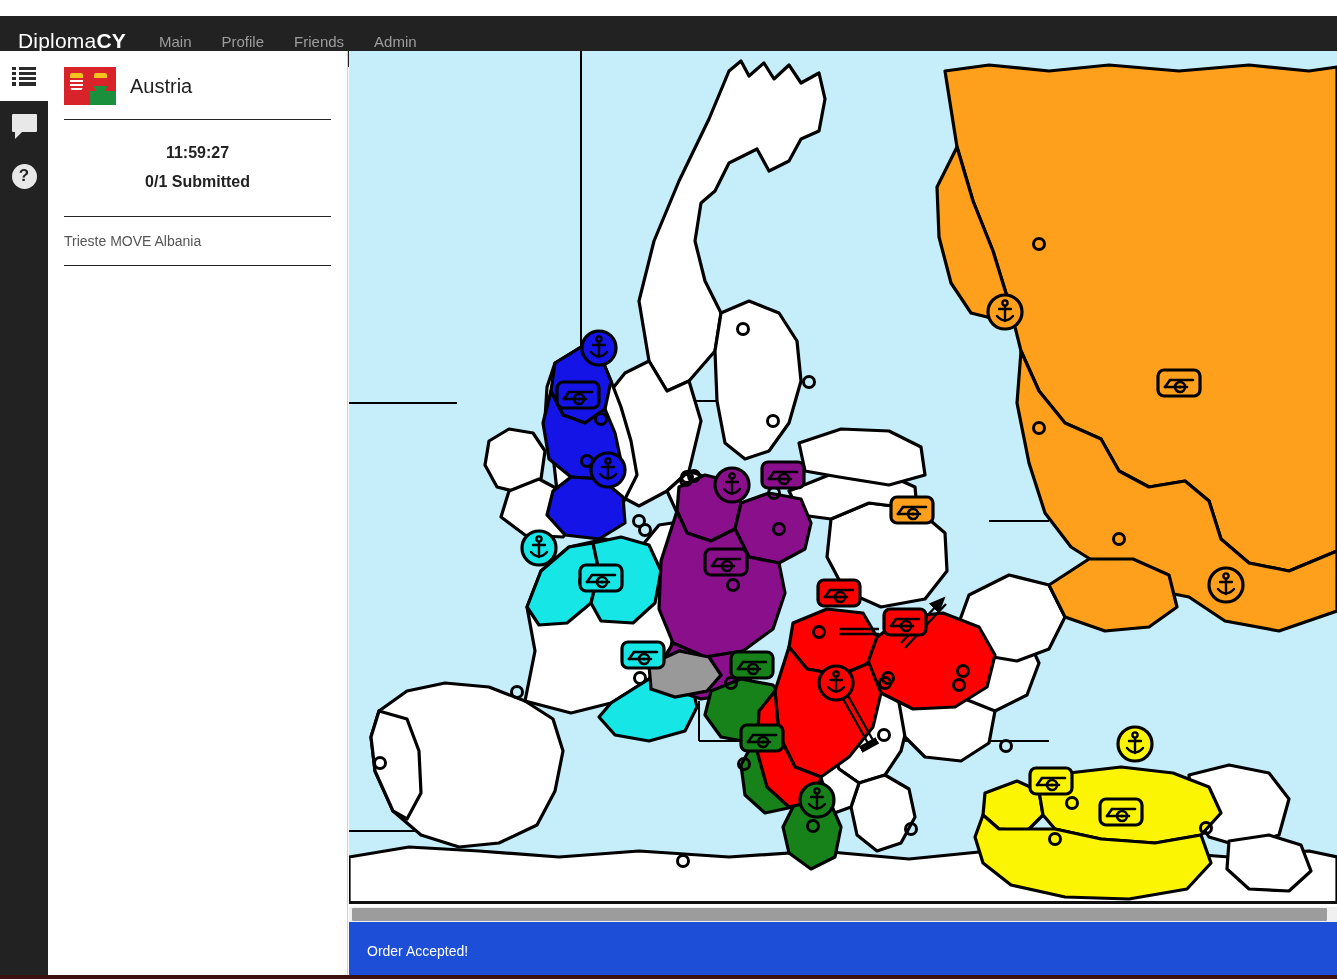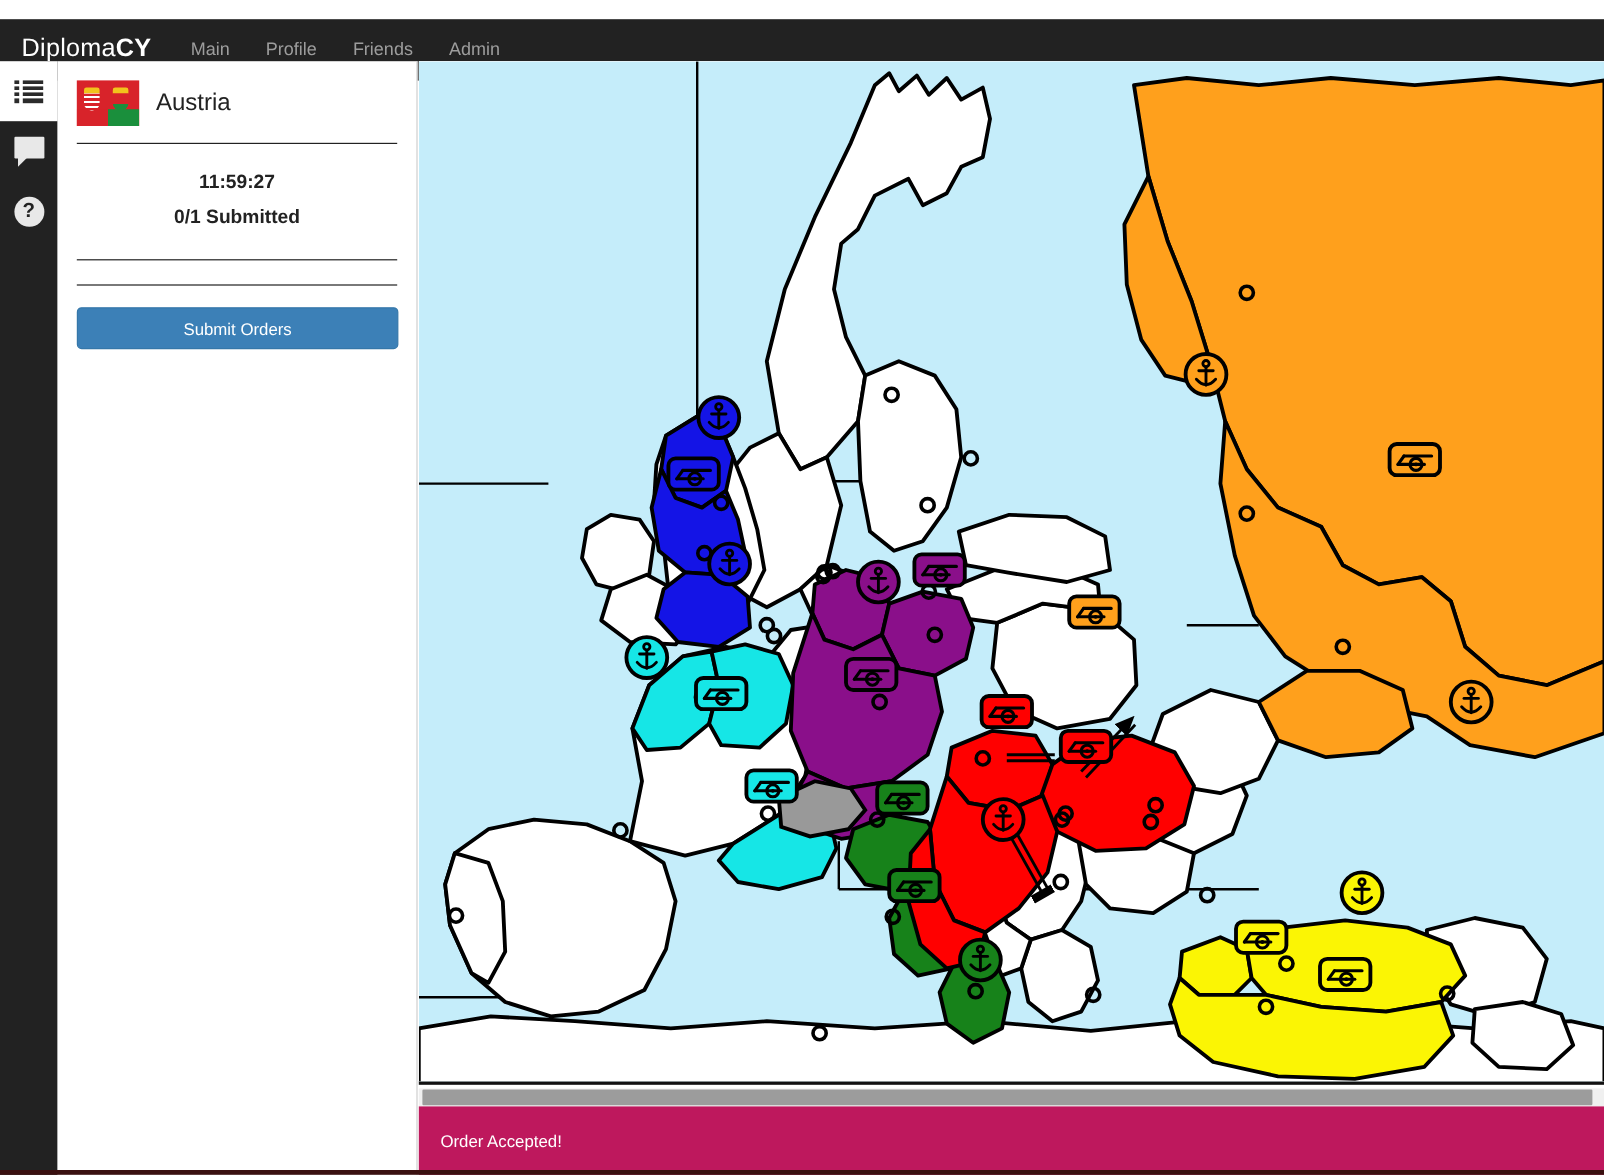--- a/index.html
+++ b/index.html
@@ -177,21 +177,21 @@
   }
   #hscroll-thumb {
     position: absolute; top: 1px; left: 3px;
     width: 975px; height: 13px;
     background: #9c9c9c; border-radius: 1px;
     cursor: grab;
   }
   #status-bar {
     position: absolute; top: 871px; left: 0;
     width: 988px; height: 57px;
-    background: #be185d;
+    background: #1d4ed8;
     color: #ffffff; font-size: 14px;
     display: flex; align-items: center;
     padding-left: 18px;
   }
   #bottom-strip {
     position: absolute; top: 975px; left: 0;
     width: 1337px; height: 4px; background: #3a1010;
   }
 </style>
 </head>
@@ -252,25 +252,25 @@
   <div class="divider"></div>
 
   <div id="game-status">
     <div>11:59:27</div>
     <div>0/1 Submitted</div>
   </div>
 
   <div class="divider"></div>
 
   <div id="orders-list">
+    <div class="order-row">Trieste MOVE Albania</div>
   </div>
 
   <div id="orders-bottom-rule"></div>
 
-  <button id="submit-orders">Submit Orders</button>
 </div>
 
 <div id="map-wrap">
 
   <div id="map-viewport">
     <svg id="map-svg" width="988" height="853" viewBox="0 0 988 853">
       <defs>
 
         <g id="g-army">
           <rect x="-21" y="-13" width="42" height="26" rx="6" ry="6" stroke="#000" stroke-width="3.2"></rect>

